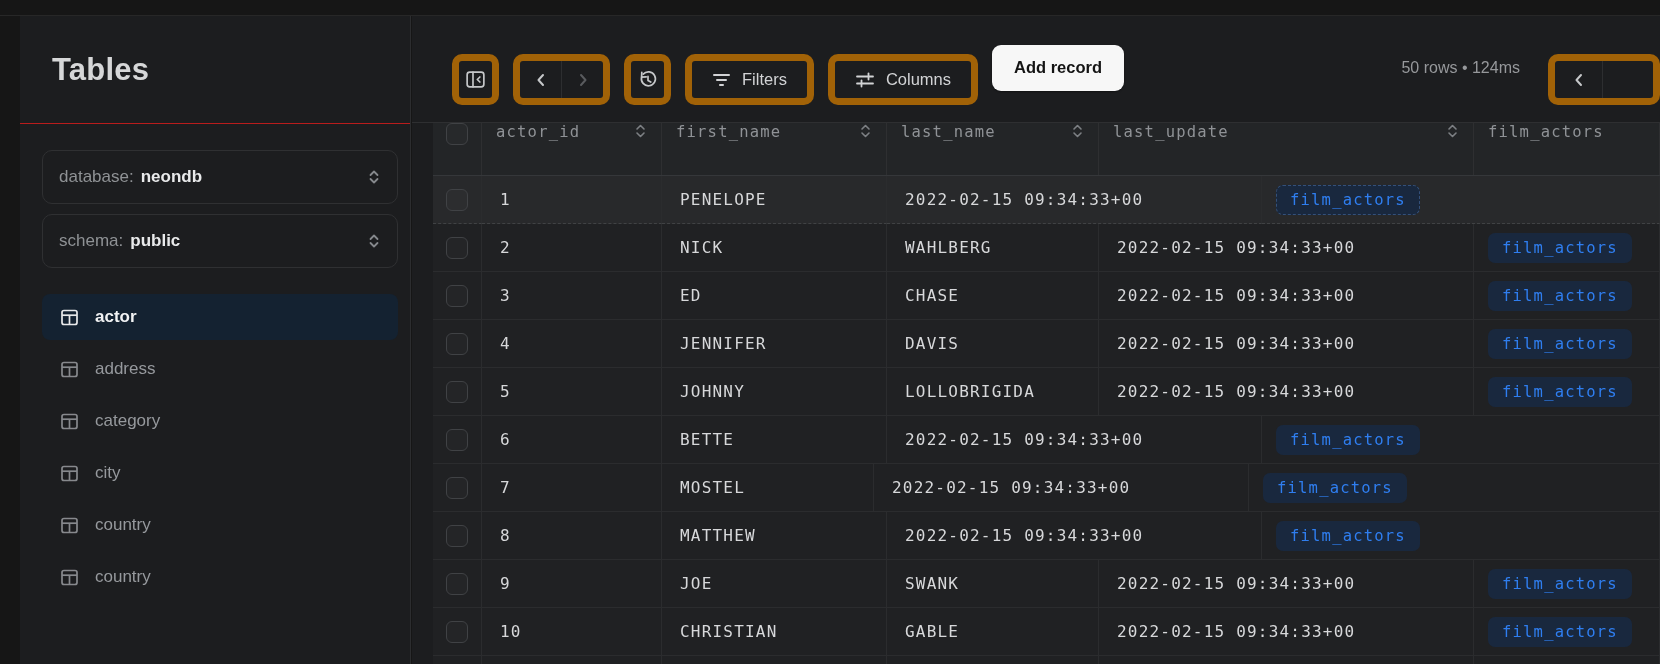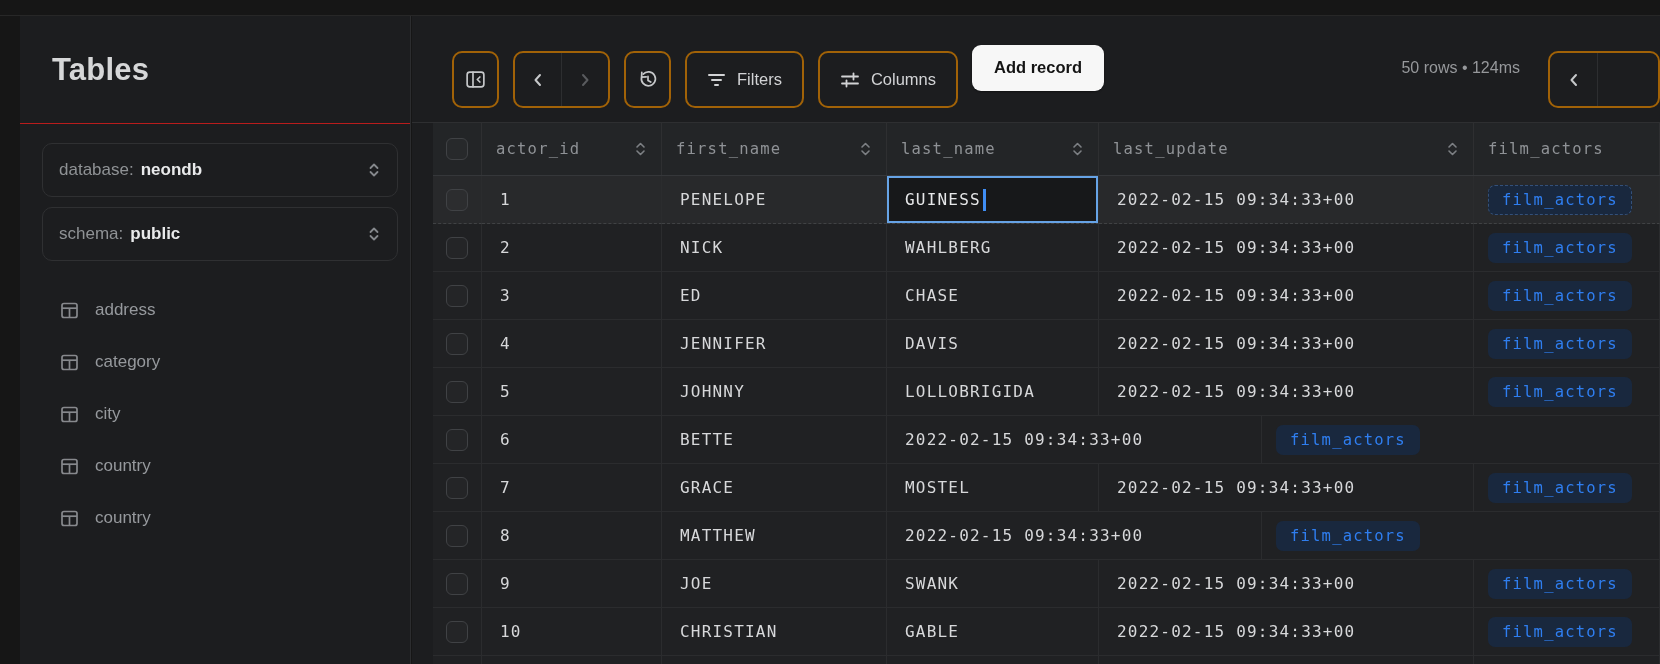--- a/index.html
+++ b/index.html
@@ -13,42 +13,42 @@
   .top-strip { position:absolute; top:0; left:0; right:0; height:16px; background:#161616; border-bottom:1px solid #272727; }
 
   
   .sidebar { position:absolute; top:16px; left:20px; width:391px; bottom:0; background:#1c1d1f; border-right:1px solid #2c2d2f; }
   .sidebar-header { height:108px; border-bottom:1px solid #b91c1c; display:flex; align-items:center; padding-left:32px; }
   .sidebar-title { font-size:31px; font-weight:700; color:#d6d7d8; letter-spacing:.2px; }
   .sidebar-content { padding:19px 0 0 22px; }
   .select-box, .search-box {
     width:356px; height:54px; border:1px solid #2f3032; border-radius:10px;
     display:flex; align-items:center; padding:0 16px; margin-bottom:10px;
-    font-size:17px; background:transparent; cursor:pointer;
+    font-size:17px; background:transparent; cursor:pointer;margin-top:7px;
   }
   .select-label { color:#8f9295; }
   .select-value { color:#e9eaeb; font-weight:600; margin-left:7px; }
   .updown-icon { margin-left:auto; color:#85888c; display:flex; }
   .search-placeholder { color:#6e7175; }
   .table-list { margin-top:26px; }
   .table-item {
     width:356px; height:46px; display:flex; align-items:center; gap:15px;
     padding:0 17px; border-radius:8px; color:#96999d; font-size:17px;
     margin-bottom:6px; cursor:pointer;
   }
   .table-item .ticon { display:flex; color:#87898d; }
   .table-item.active { background:#142231; color:#f2f3f4; font-weight:700; }
   .table-item.active .ticon { color:#e8e9ea; }
 
   
   .grid { position:absolute; top:16px; left:412px; right:0; bottom:0; background:#1c1d1f; overflow:hidden; }
 
   .toolbar { position:absolute; top:28px; left:40px; right:0; height:47px; display:flex; align-items:center; gap:14px; }
   .tbtn {
-    height:57px; border:2px solid #a16207; border-radius:10px; background:transparent;
+    height:51px; border:7px solid #a16207; border-radius:10px; background:transparent;
     display:flex; align-items:center; justify-content:center; color:#c6c8ca; cursor:pointer;margin-top:24px;
   }
   .tbtn.square { width:47px; }
   .nav-group { width:97px; padding:0; }
   .nav-half { width:48px; height:100%; display:flex; align-items:center; justify-content:center; }
   .nav-half + .nav-half { border-left:1px solid #2d2e30; }
   .nav-half.disabled { color:#595b5e; }
   .tbtn.labeled { padding:0 20px; gap:11px; font-size:16.5px; color:#d2d3d5; }
   .add-record {
     height:46px; background:#f7f7f7; color:#141414; font-weight:600; border:none;
@@ -60,21 +60,21 @@
   .page-nav .nav-half { width:47px; }
   .page-nav .nav-rest { flex:1; height:100%; border-left:1px solid #2d2e30; }
 
   
   .gtable { position:absolute; top:106px; left:0; right:0; bottom:0; border-top:1px solid #2e2f31; }
   .ghead {
     position:absolute; top:0; left:21px; right:0; height:53px;
     background:#232527; border-bottom:1px solid #35373a; display:flex;
   }
   .hcell {
-    border-right:1px solid #2e2f31; display:flex; align-items:center; gap:8px;
+    border-right:1px solid #2e2f31; display:flex; align-items:flex-start; gap:8px;
     padding:0 14px; font-family:"DejaVu Sans Mono", monospace; font-size:15.5px;
     letter-spacing:1.2px; color:#8f9296; overflow:hidden;
   }
   .hcell .sort-icon { margin-left:auto; display:flex; color:#7d8084; flex:none; }
   .gbody { position:absolute; top:53px; left:21px; right:0; bottom:-48px; display:flex; flex-direction:column; }
   .grow { display:flex; height:48px; flex:none; }
   .gcell {
     border-right:1px solid #2b2c2e; border-bottom:1px solid #2b2c2e;
     font-family:"DejaVu Sans Mono", monospace; font-size:16px; letter-spacing:1.2px;
     color:#d7d8da; display:flex; align-items:center; padding:0 18px;
@@ -134,20 +134,30 @@
       <span class="updown-icon">
         <svg width="14" height="18" viewBox="0 0 14 18" fill="none" stroke="currentColor" stroke-width="1.8" stroke-linecap="round" stroke-linejoin="round">
             <path d="M3.5 7 L7 3.5 L10.5 7"></path>
             <path d="M3.5 11 L7 14.5 L10.5 11"></path>
           </svg>
       </span>
     </div>
 
 
     <div class="table-list">
+      <div class="table-item active">
+        <span class="ticon">
+            <svg width="21" height="21" viewBox="0 0 21 21" fill="none" stroke="currentColor" stroke-width="1.7" stroke-linejoin="round">
+              <rect x="3" y="3.5" width="15" height="14" rx="2"></rect>
+              <path d="M3 8.2 H18"></path>
+              <path d="M10.5 8.2 V17.5"></path>
+            </svg>
+          </span>
+        <span>actor</span>
+      </div>
       <div class="table-item">
         <span class="ticon">
             <svg width="21" height="21" viewBox="0 0 21 21" fill="none" stroke="currentColor" stroke-width="1.7" stroke-linejoin="round">
               <rect x="3" y="3.5" width="15" height="14" rx="2"></rect>
               <path d="M3 8.2 H18"></path>
               <path d="M10.5 8.2 V17.5"></path>
             </svg>
           </span>
         <span>address</span>
       </div>
@@ -302,26 +312,20 @@
     </div>
 
     <div class="gbody">
 
       <div class="grow active">
         <div class="gcell c-check">
             <span class="cb"></span>
           </div>
         <div class="gcell c-id">1</div>
         <div class="gcell c-first">PENELOPE</div>
-        <div class="gcell c-last editing">
-          <div class="editbox">
-            <span>GUINESS</span>
-            <span class="caret"></span>
-          </div>
-        </div>
         <div class="gcell c-update">2022-02-15 09:34:33+00</div>
         <div class="gcell c-fa">
             <span class="badge">film_actors</span>
           </div>
       </div>
 
       <div class="grow">
         <div class="gcell c-check">
             <span class="cb"></span>
           </div>
@@ -383,21 +387,20 @@
         <div class="gcell c-fa">
             <span class="badge">film_actors</span>
           </div>
       </div>
 
       <div class="grow">
         <div class="gcell c-check">
             <span class="cb"></span>
           </div>
         <div class="gcell c-id">7</div>
-        <div class="gcell c-first">GRACE</div>
         <div class="gcell c-last">MOSTEL</div>
         <div class="gcell c-update">2022-02-15 09:34:33+00</div>
         <div class="gcell c-fa">
             <span class="badge">film_actors</span>
           </div>
       </div>
 
       <div class="grow">
         <div class="gcell c-check">
             <span class="cb"></span>

